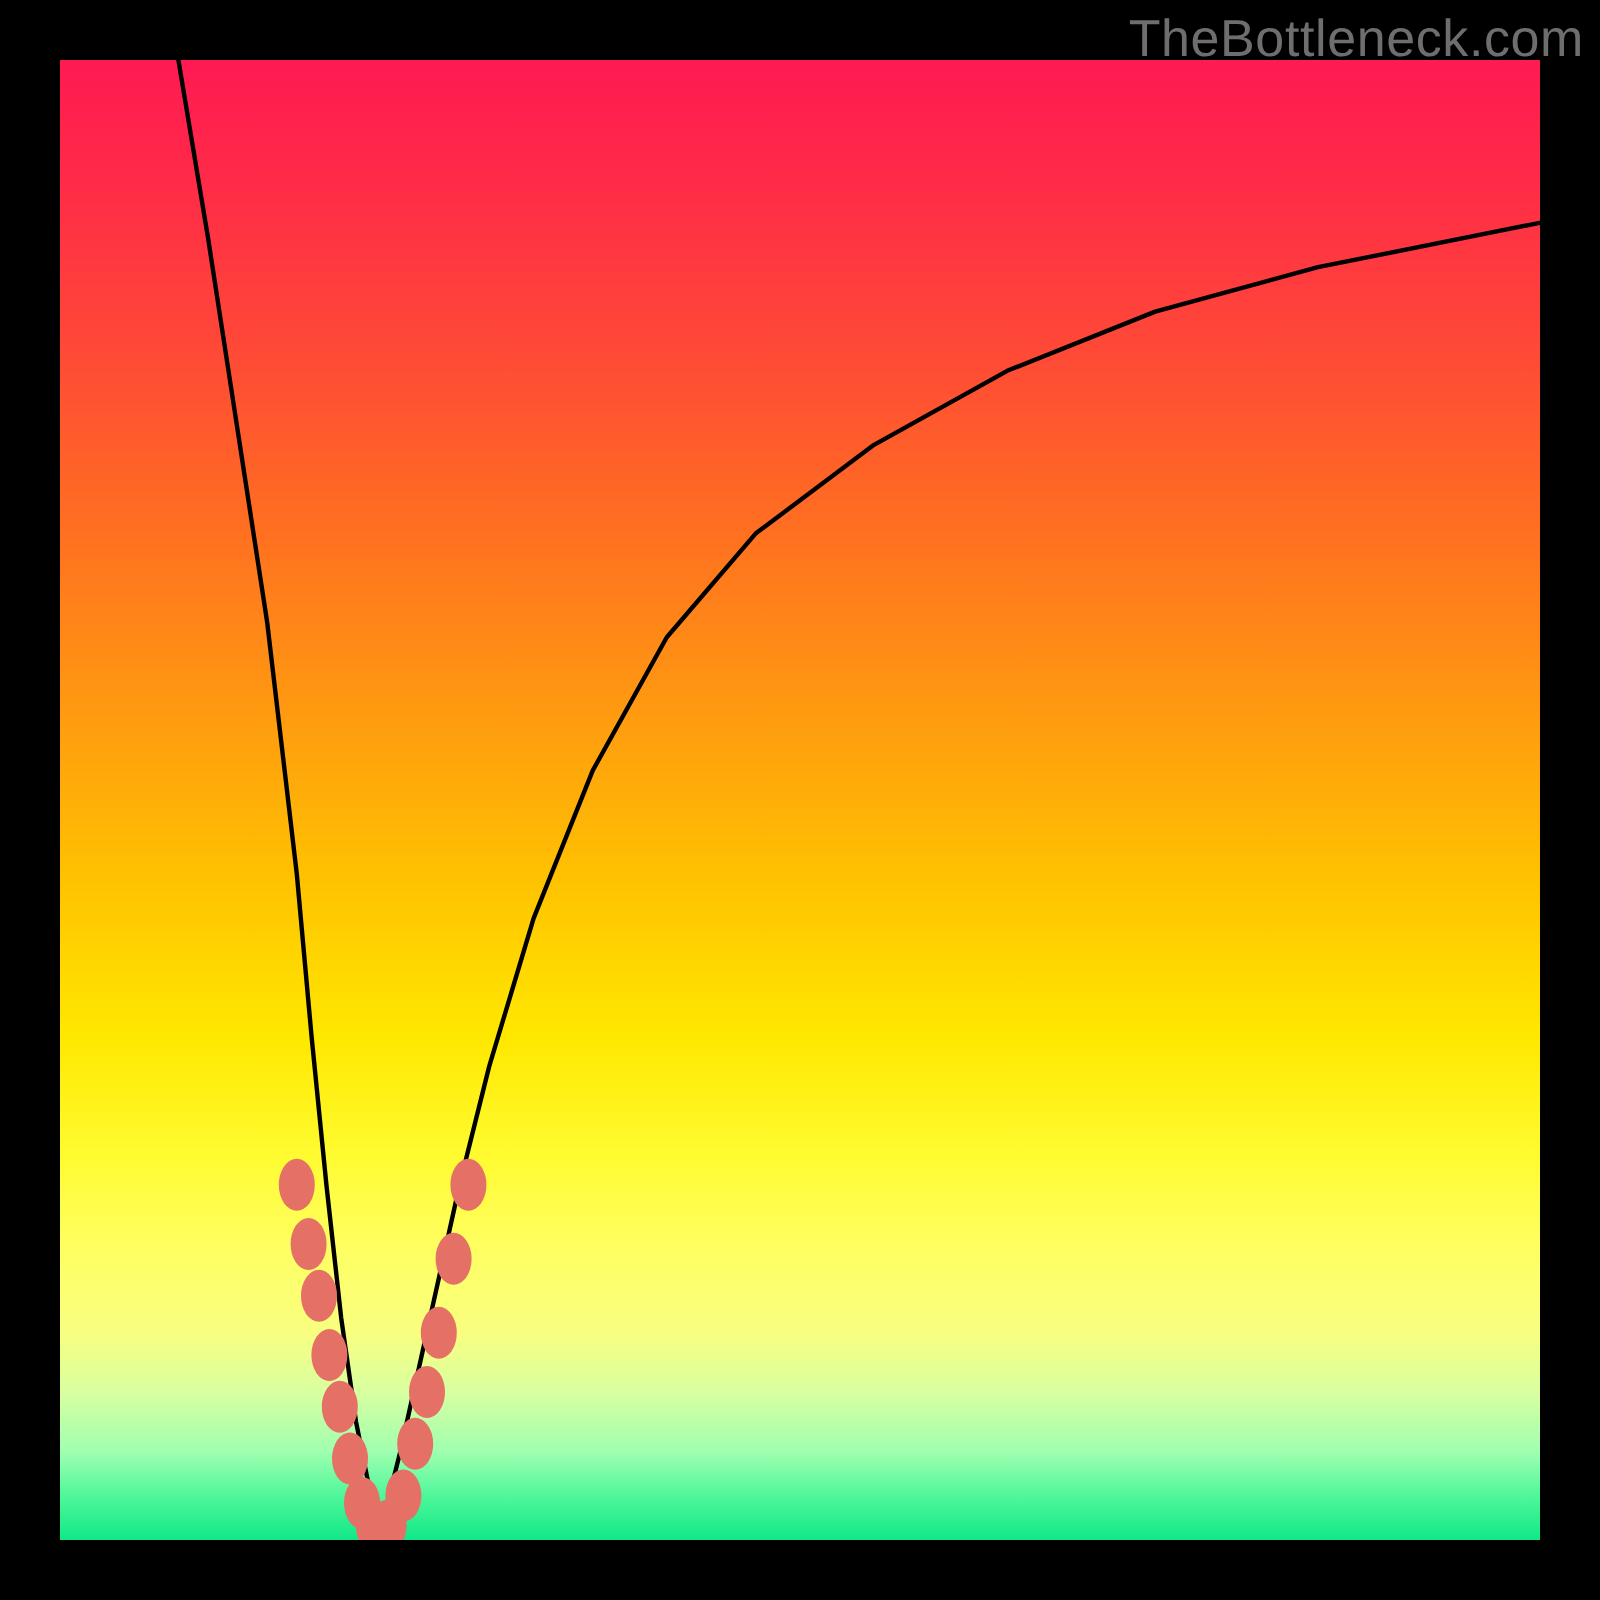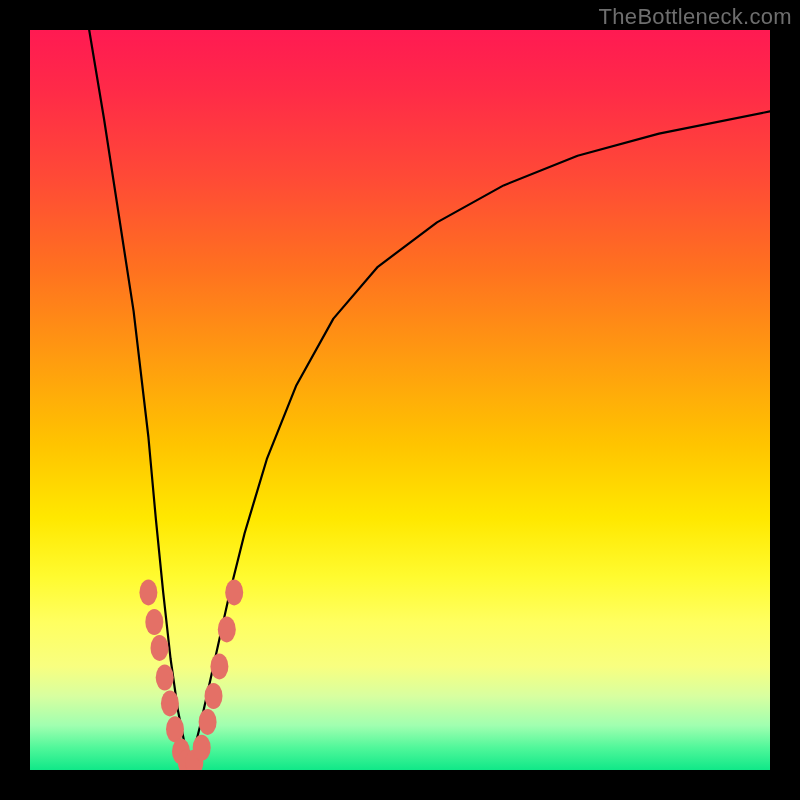--- a/index.html
+++ b/index.html
@@ -62,21 +62,21 @@
   }
   .marker {
     fill: #e47066;
     stroke: none;
   }
   .watermark {
     position: absolute;
     top: 4px;
     right: 8px;
     color: #6e6e6e;
-    font-size: 22px;
+    font-size: 26px;
     font-weight: 400;
     letter-spacing: 0.3px;
     user-select: none;
   }
 </style>
 </head>
 <body>
 
 <div class="outer">
   <div class="watermark">TheBottleneck.com</div>

